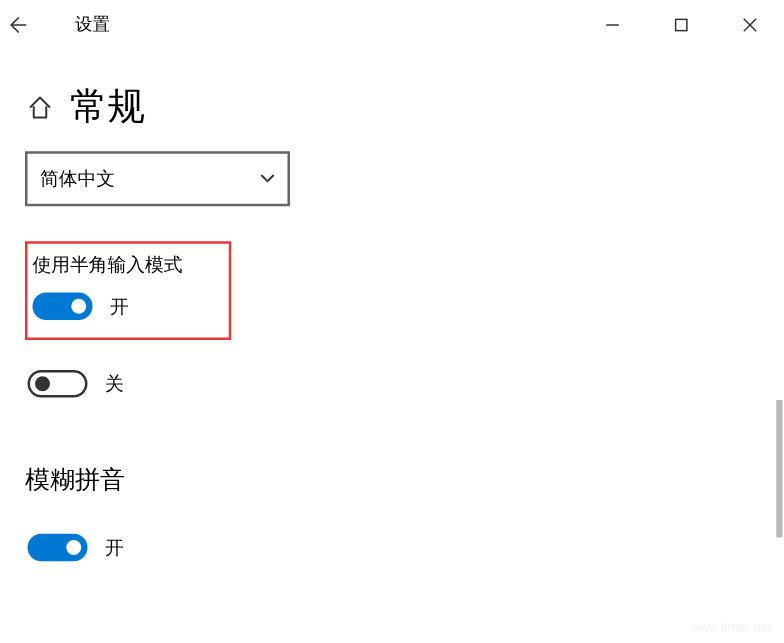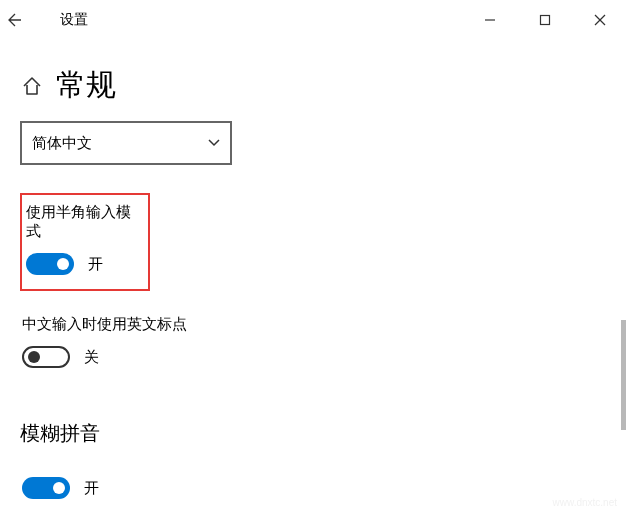--- a/index.html
+++ b/index.html
@@ -90,21 +90,21 @@
       font-size: 12px;
     }
     .setting-block {
       margin-bottom: 24px;
       padding: 6px 2px 10px 2px;
     }
     .highlight-box {
       border: 2px solid #e53935;
       padding: 8px 8px 14px 4px;
       margin-bottom: 18px;
-      width: 130px;
+      width: 165px;
     }
     .setting-label {
       font-size: 15px;
       color: #000;
       margin-bottom: 12px;
     }
     .toggle-row {
       display: flex;
       align-items: center;
       gap: 14px;
@@ -220,21 +220,20 @@
     <div class="setting-label">使用半角输入模式</div>
     <div class="toggle-row">
       <div class="toggle on">
         <div class="toggle-knob"></div>
       </div>
       <span class="toggle-state">开</span>
     </div>
   </div>
 
   <div class="setting-block">
-    <div class="setting-label">中文输入时使用英文标点</div>
     <div class="toggle-row">
       <div class="toggle off">
         <div class="toggle-knob"></div>
       </div>
       <span class="toggle-state">关</span>
     </div>
   </div>
 
   <h2 class="section-heading">模糊拼音</h2>
 

